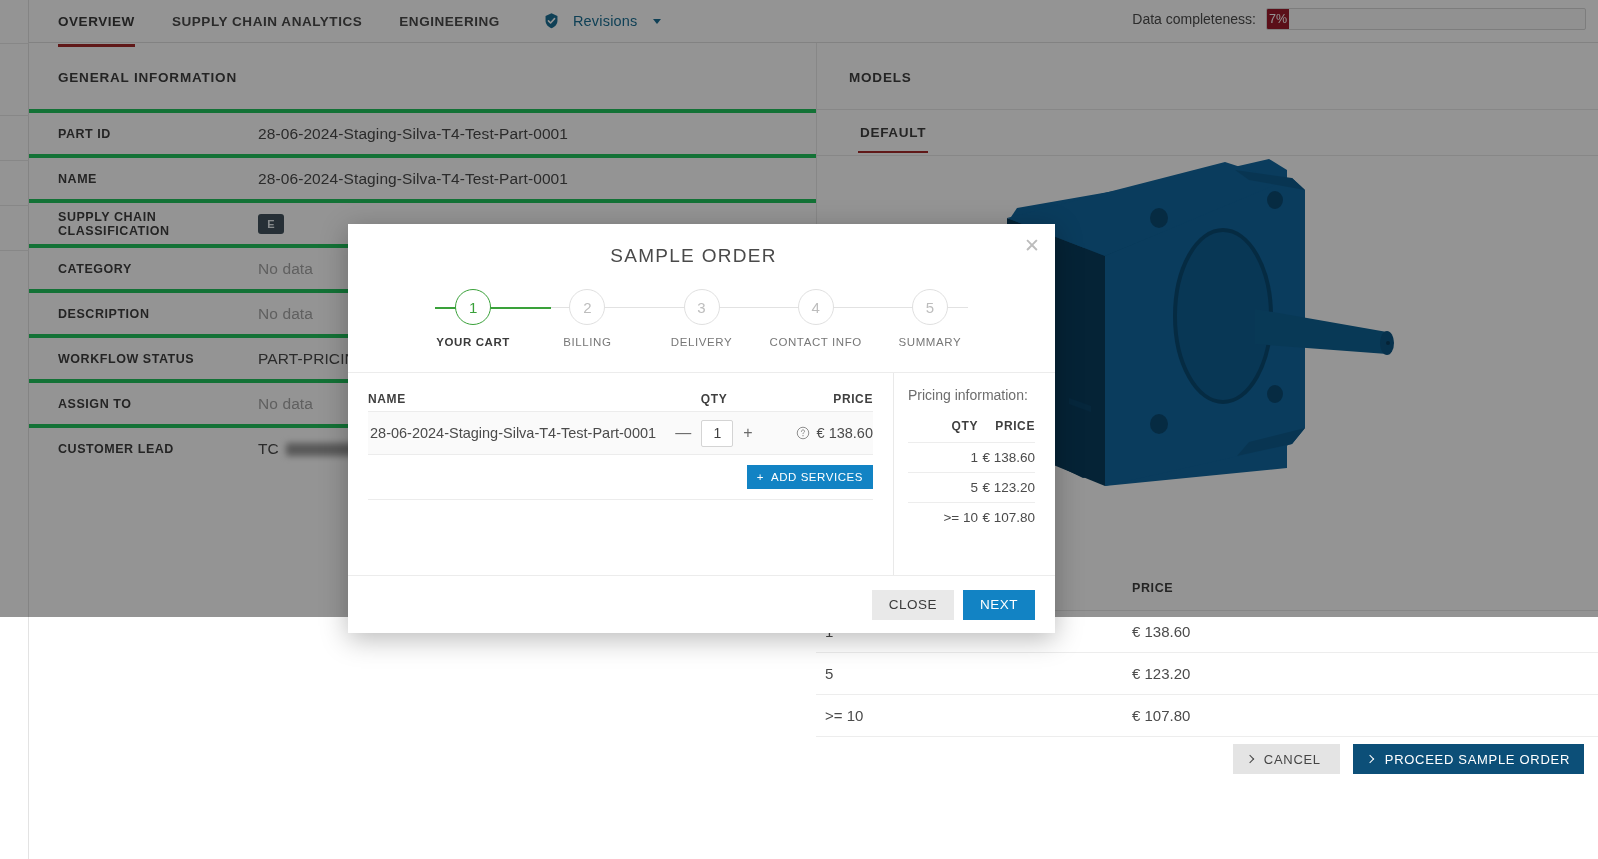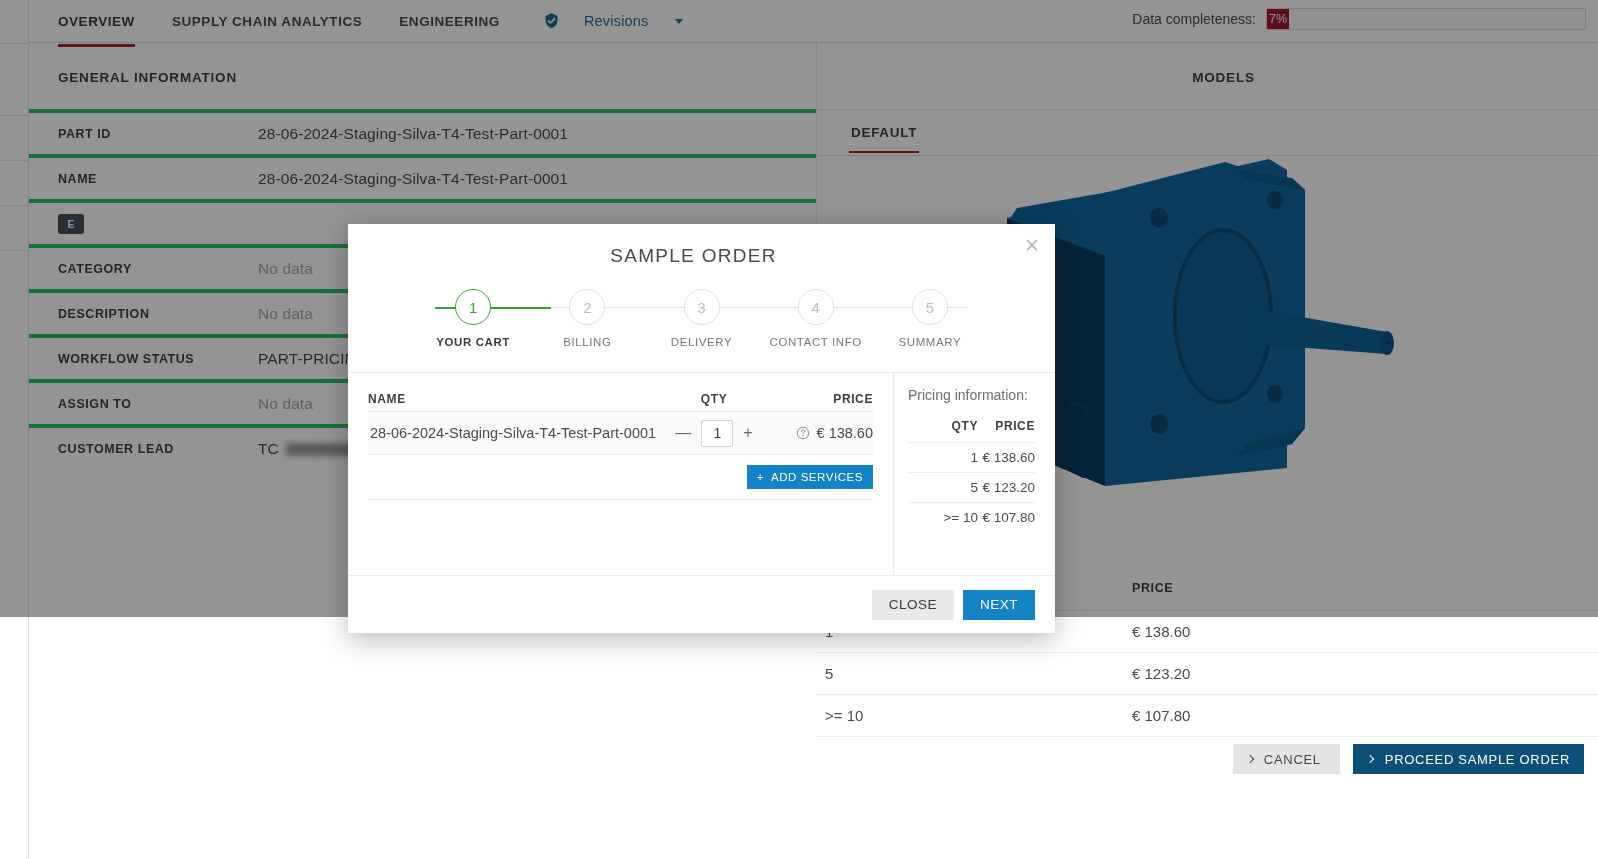--- a/index.html
+++ b/index.html
@@ -53,21 +53,21 @@
     padding: 13px 0 13px 0; margin-right: 37px;
     position: relative; white-space: nowrap;
   }
   .tab:first-child { margin-left: 29px; }
   .tab.active { color: #3b3b3b; }
   .tab.active::after {
     content: ""; position: absolute; left: 0; right: 0; bottom: -5px;
     height: 2.5px; background: #a52a2a;
   }
   .revisions-tab {
-    display: flex; align-items: center; gap: 24px;
+    display: flex; align-items: center; gap: 13px;
     color: #1b6f94; font-size: 14.5px; font-weight: 400;
     letter-spacing: .2px; text-transform: none;
     margin-left: 6px;
   }
   .shield-ico { width: 17px; height: 18px; display: block; }
   .caret-dn {
     width: 0; height: 0; margin-left: 2px;
     border-left: 4.5px solid transparent;
     border-right: 4.5px solid transparent;
     border-top: 5px solid #1b6f94;
@@ -103,21 +103,21 @@
   .col-right {
     position: absolute; left: 816px; top: 43px;
     width: 782px;
     border-left: 1px solid #e8e8e8;
   }
   .section-title {
     font-size: 13.5px; font-weight: 700; letter-spacing: .8px;
     color: #3f3f3f; text-transform: uppercase;
     padding: 27px 0 24px 29px;
   }
-  .col-right .section-title { padding-left: 32px; text-align: center; }
+  .col-right .section-title { padding-left: 32px; }
 
   .info-row {
     display: flex; align-items: center;
     height: 45px; border-top: 4px solid #22c55e;
     padding-left: 29px;
   }
   .info-label {
     width: 200px; flex: none;
     font-size: 12.5px; font-weight: 700; letter-spacing: .55px;
     color: #3f3f3f; text-transform: uppercase;
@@ -140,21 +140,21 @@
   }
 
   
   .model-tabs {
     border-top: 1px solid #e8e8e8;
     padding-left: 32px; height: 46px; display: flex; align-items: center;
   }
   .model-tab {
     font-size: 13.5px; font-weight: 700; letter-spacing: .7px;
     color: #3f3f3f; text-transform: uppercase;
-    position: relative; padding: 12px 2px;
+    position: relative; padding: 12px 2px; margin-left: 9px;
   }
   .model-tab.active::after {
     content: ""; position: absolute; left: 0; right: 0; bottom: -1px;
     height: 2.5px; background: #a52a2a;
   }
   .viewer {
     position: relative; height: 394px;
     border-top: 1px solid #e8e8e8;
     overflow: hidden; background: #ffffff;
   }
@@ -415,20 +415,21 @@
         <div class="info-label">Part ID</div>
         <div class="info-value">28-06-2024-Staging-Silva-T4-Test-Part-0001</div>
       </div>
 
       <div class="info-row">
         <div class="info-label">Name</div>
         <div class="info-value">28-06-2024-Staging-Silva-T4-Test-Part-0001</div>
       </div>
 
       <div class="info-row">
+        <div class="info-label">Supply Chain Classification</div>
         <div class="info-value">
           <span class="badge-e">E</span>
         </div>
       </div>
 
       <div class="info-row">
         <div class="info-label">Category</div>
         <div class="info-value muted">No data</div>
       </div>
 

